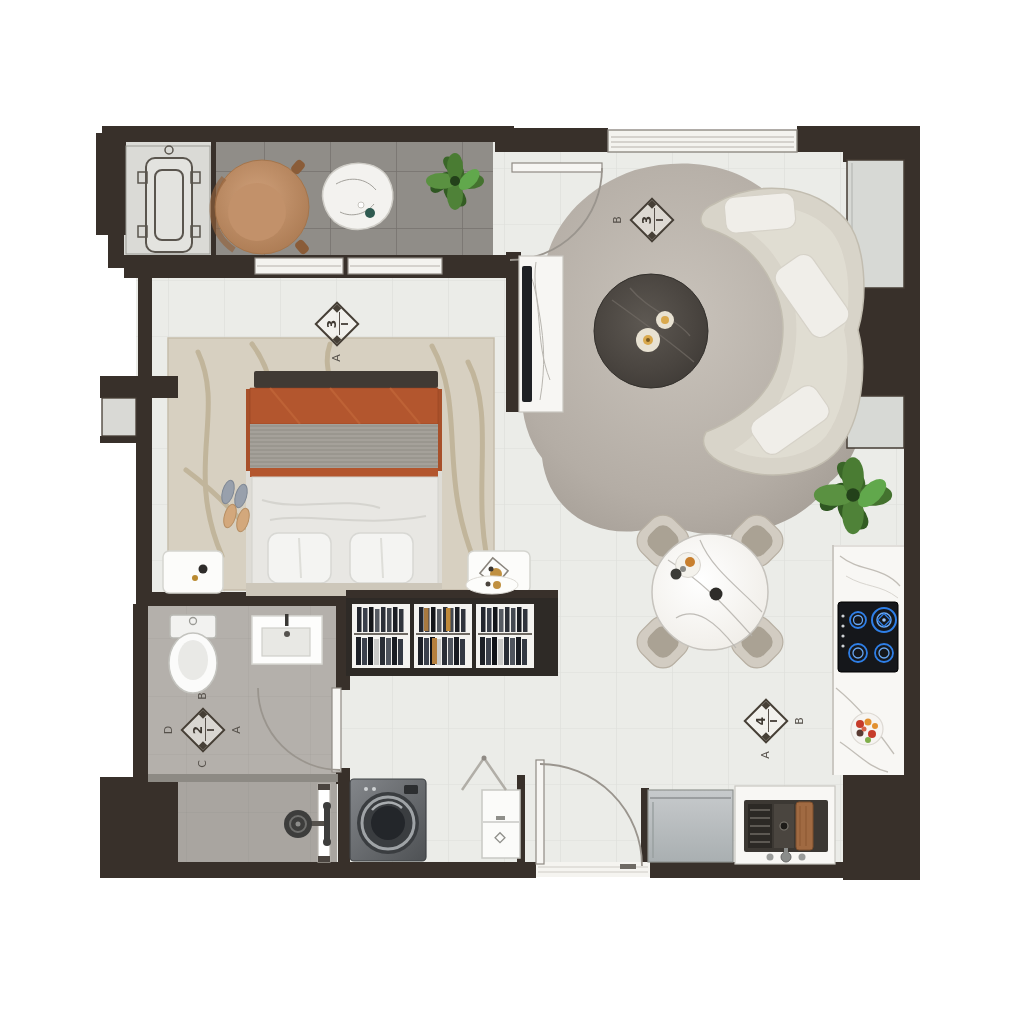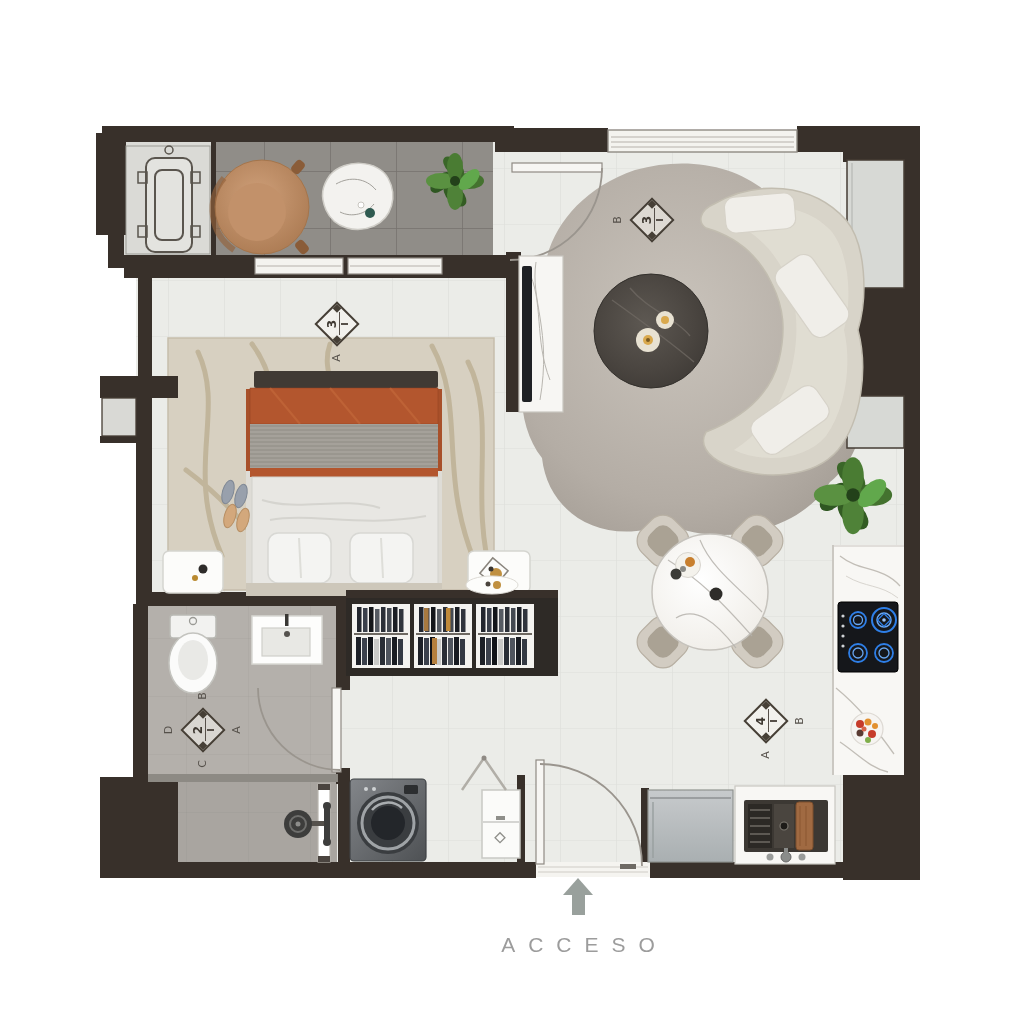--- a/index.html
+++ b/index.html
@@ -502,21 +502,14 @@
   <span class="ml ml-bottom">A</span>
   <div class="dia">
     <div class="din">
           <span class="dnum">4</span>
           <span class="dline"></span>
           <span class="dtick"></span>
         </div>
   </div>
 </div>
 
-<div class="access">
-  <div>
-    <div class="tri"></div>
-        <div class="stem"></div>
-  </div>
-  <div class="access-label">ACCESO</div>
+
 </div>
 
-</div>
-
 </body></html>

